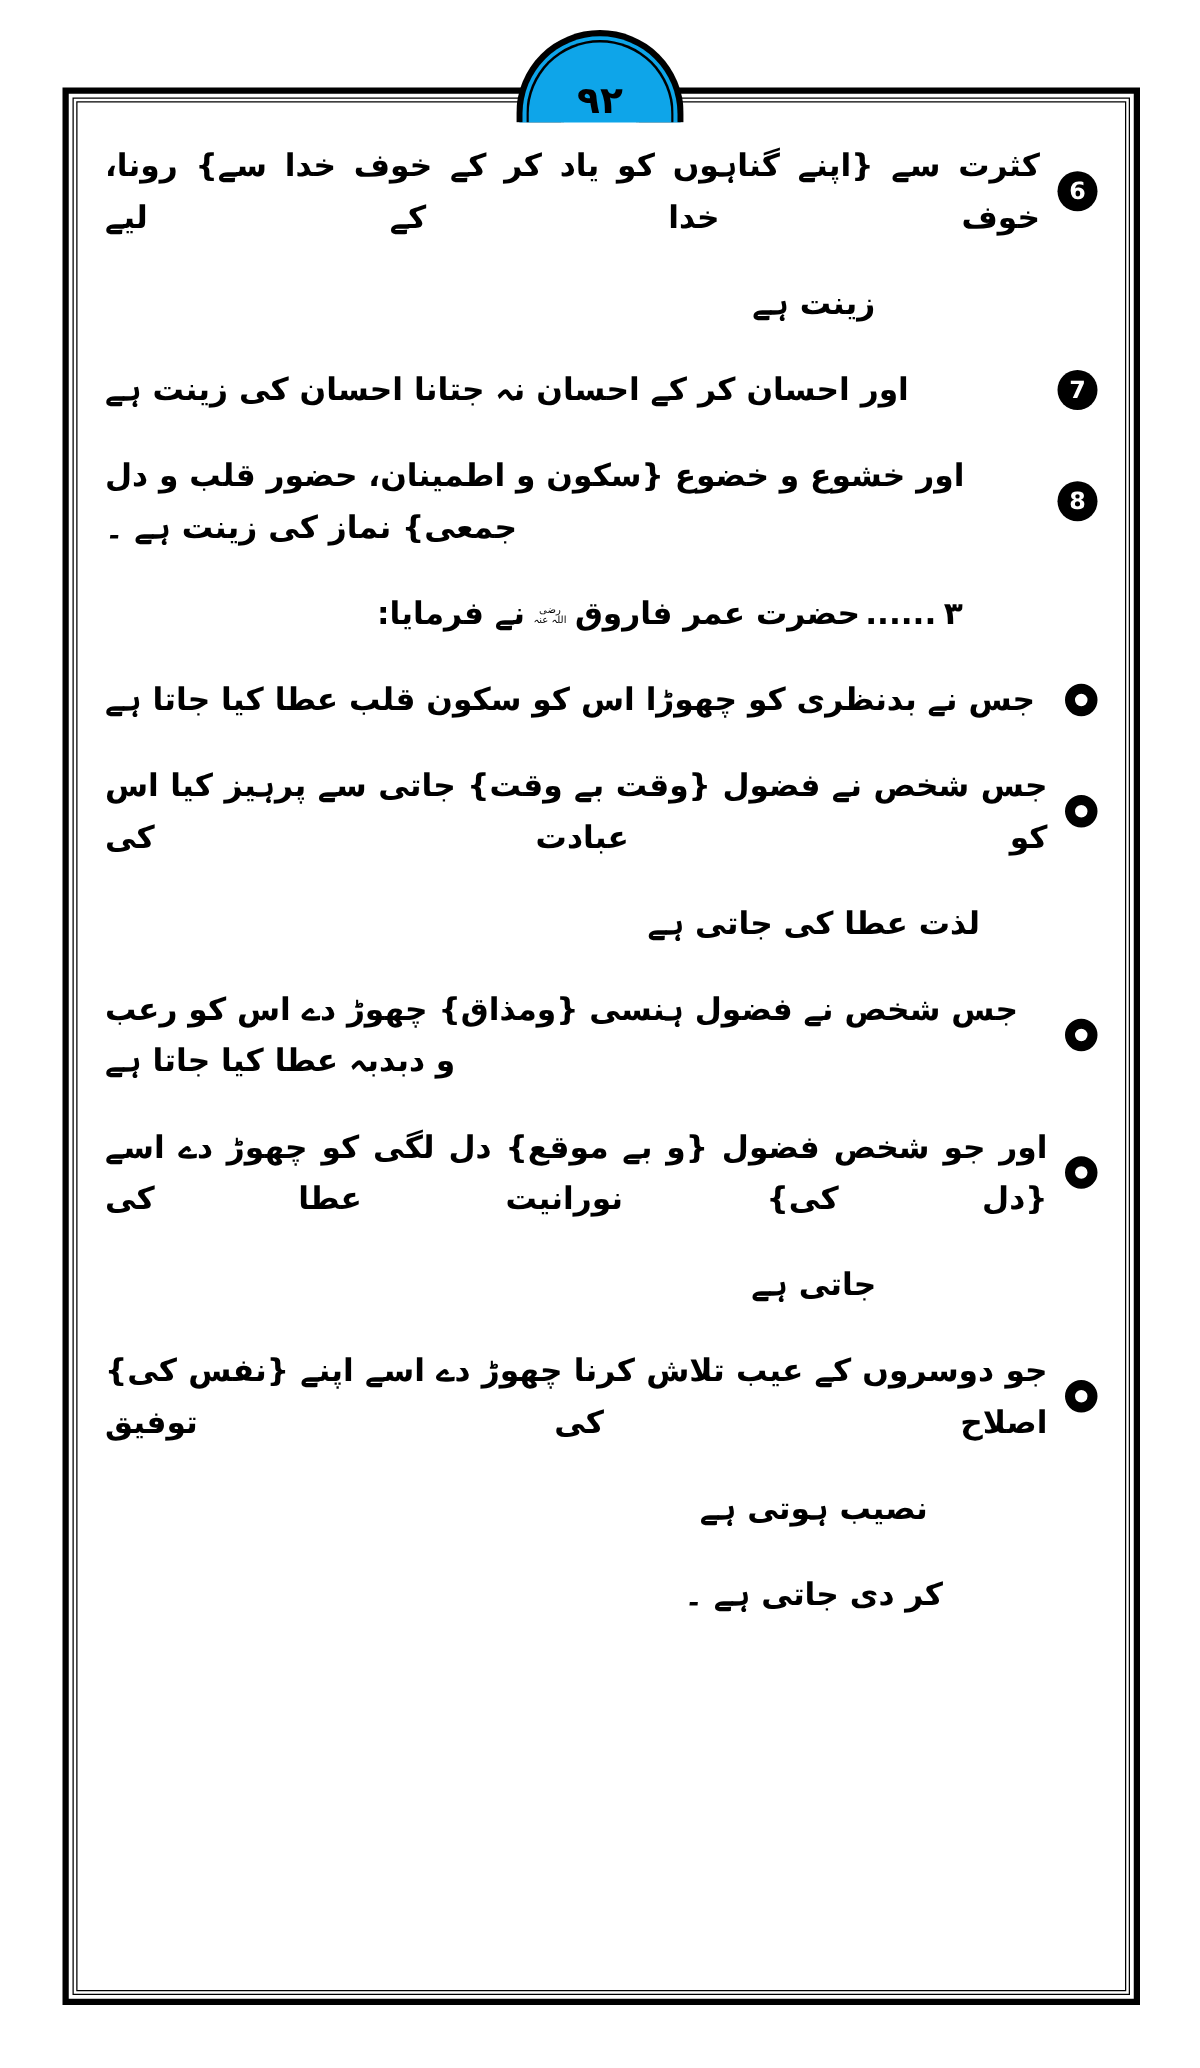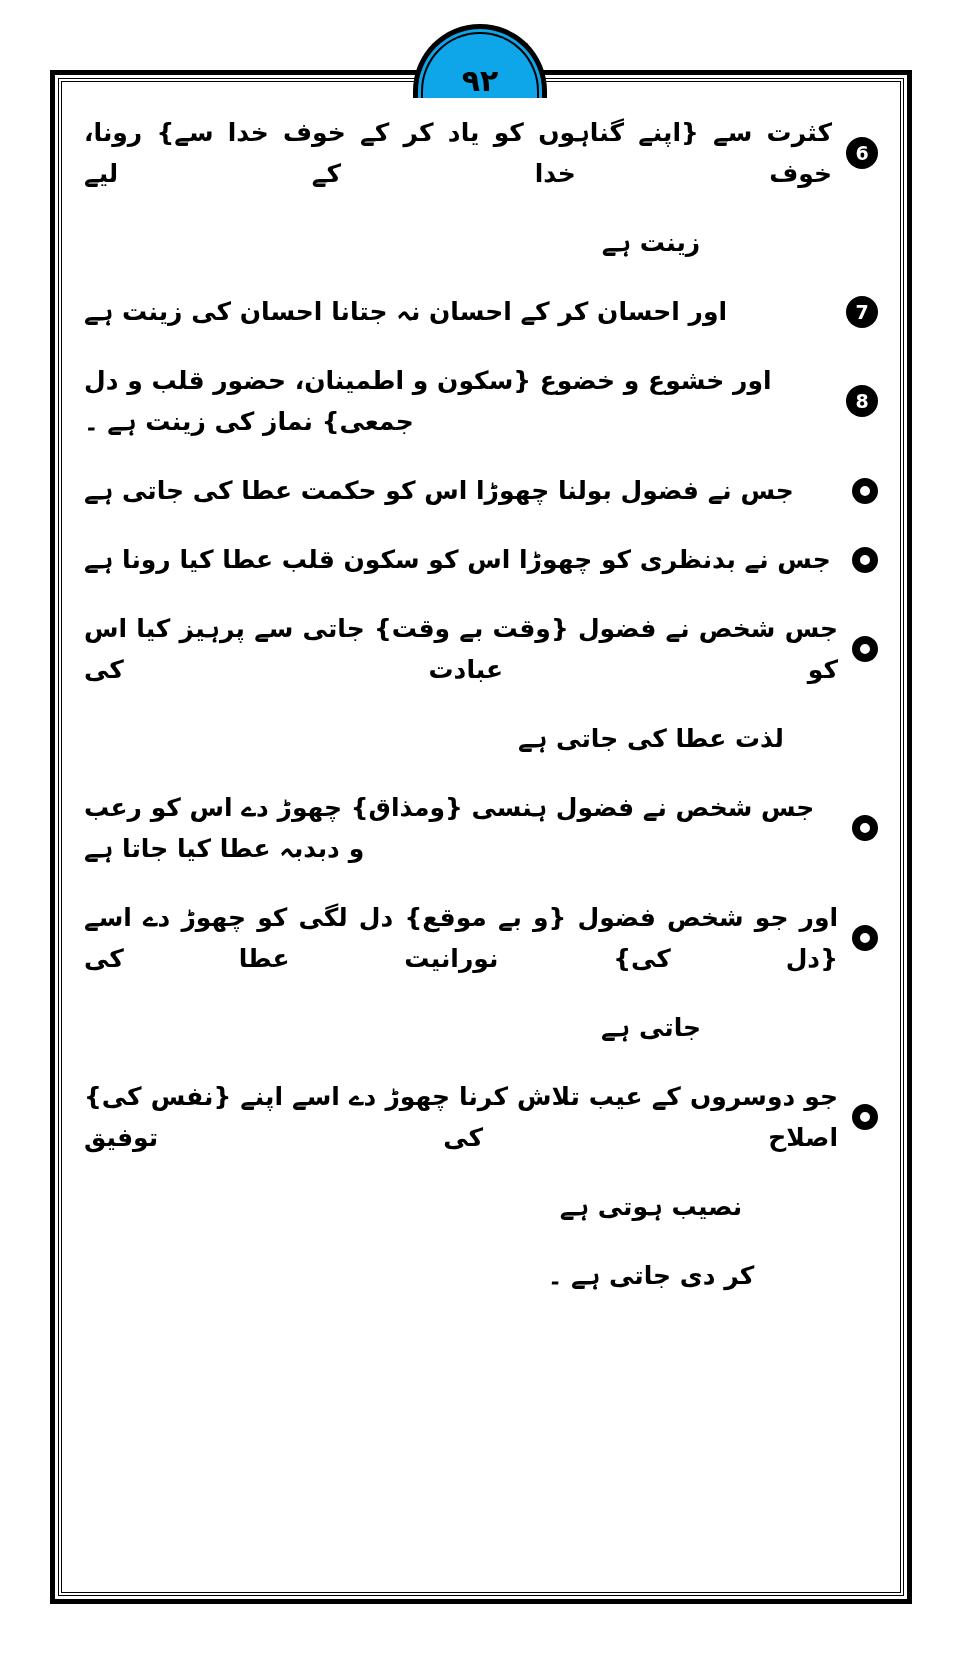--- a/index.html
+++ b/index.html
@@ -81,27 +81,24 @@
             </div>
             <div class="line cont">زینت ہے</div>
             <div class="line item">
               <div class="disc">7</div>
               <div class="t">اور احسان کر کے احسان نہ جتانا احسان کی زینت ہے</div>
             </div>
             <div class="line item">
               <div class="disc">8</div>
               <div class="t">اور خشوع و خضوع {سکون و اطمینان، حضور قلب و دل جمعی} نماز کی زینت ہے ۔</div>
             </div>
+            <div class="line heading"><span class="hn">۳</span><span class="hd">......</span><span>حضرت عمر فاروق</span><span class="medallion">رضی اللہ عنہ</span><span>نے فرمایا:</span></div>
             <div class="line item">
               <div class="ring"></div>
-              <div class="t">جس نے فضول بولنا چھوڑا اس کو حکمت عطا کی جاتی ہے</div>
-            </div>
-            <div class="line item">
-              <div class="ring"></div>
-              <div class="t">جس نے بدنظری کو چھوڑا اس کو سکون قلب عطا کیا رونا ہے</div>
+              <div class="t">جس نے بدنظری کو چھوڑا اس کو سکون قلب عطا کیا جاتا ہے</div>
             </div>
             <div class="line item">
               <div class="ring"></div>
               <div class="t justify">جس شخص نے فضول {وقت بے وقت} جاتی سے پرہیز کیا اس کو عبادت کی</div>
             </div>
             <div class="line cont">لذت عطا کی جاتی ہے</div>
             <div class="line item">
               <div class="ring"></div>
               <div class="t">جس شخص نے فضول ہنسی {ومذاق} چھوڑ دے اس کو رعب و دبدبہ عطا کیا جاتا ہے</div>
             </div>

